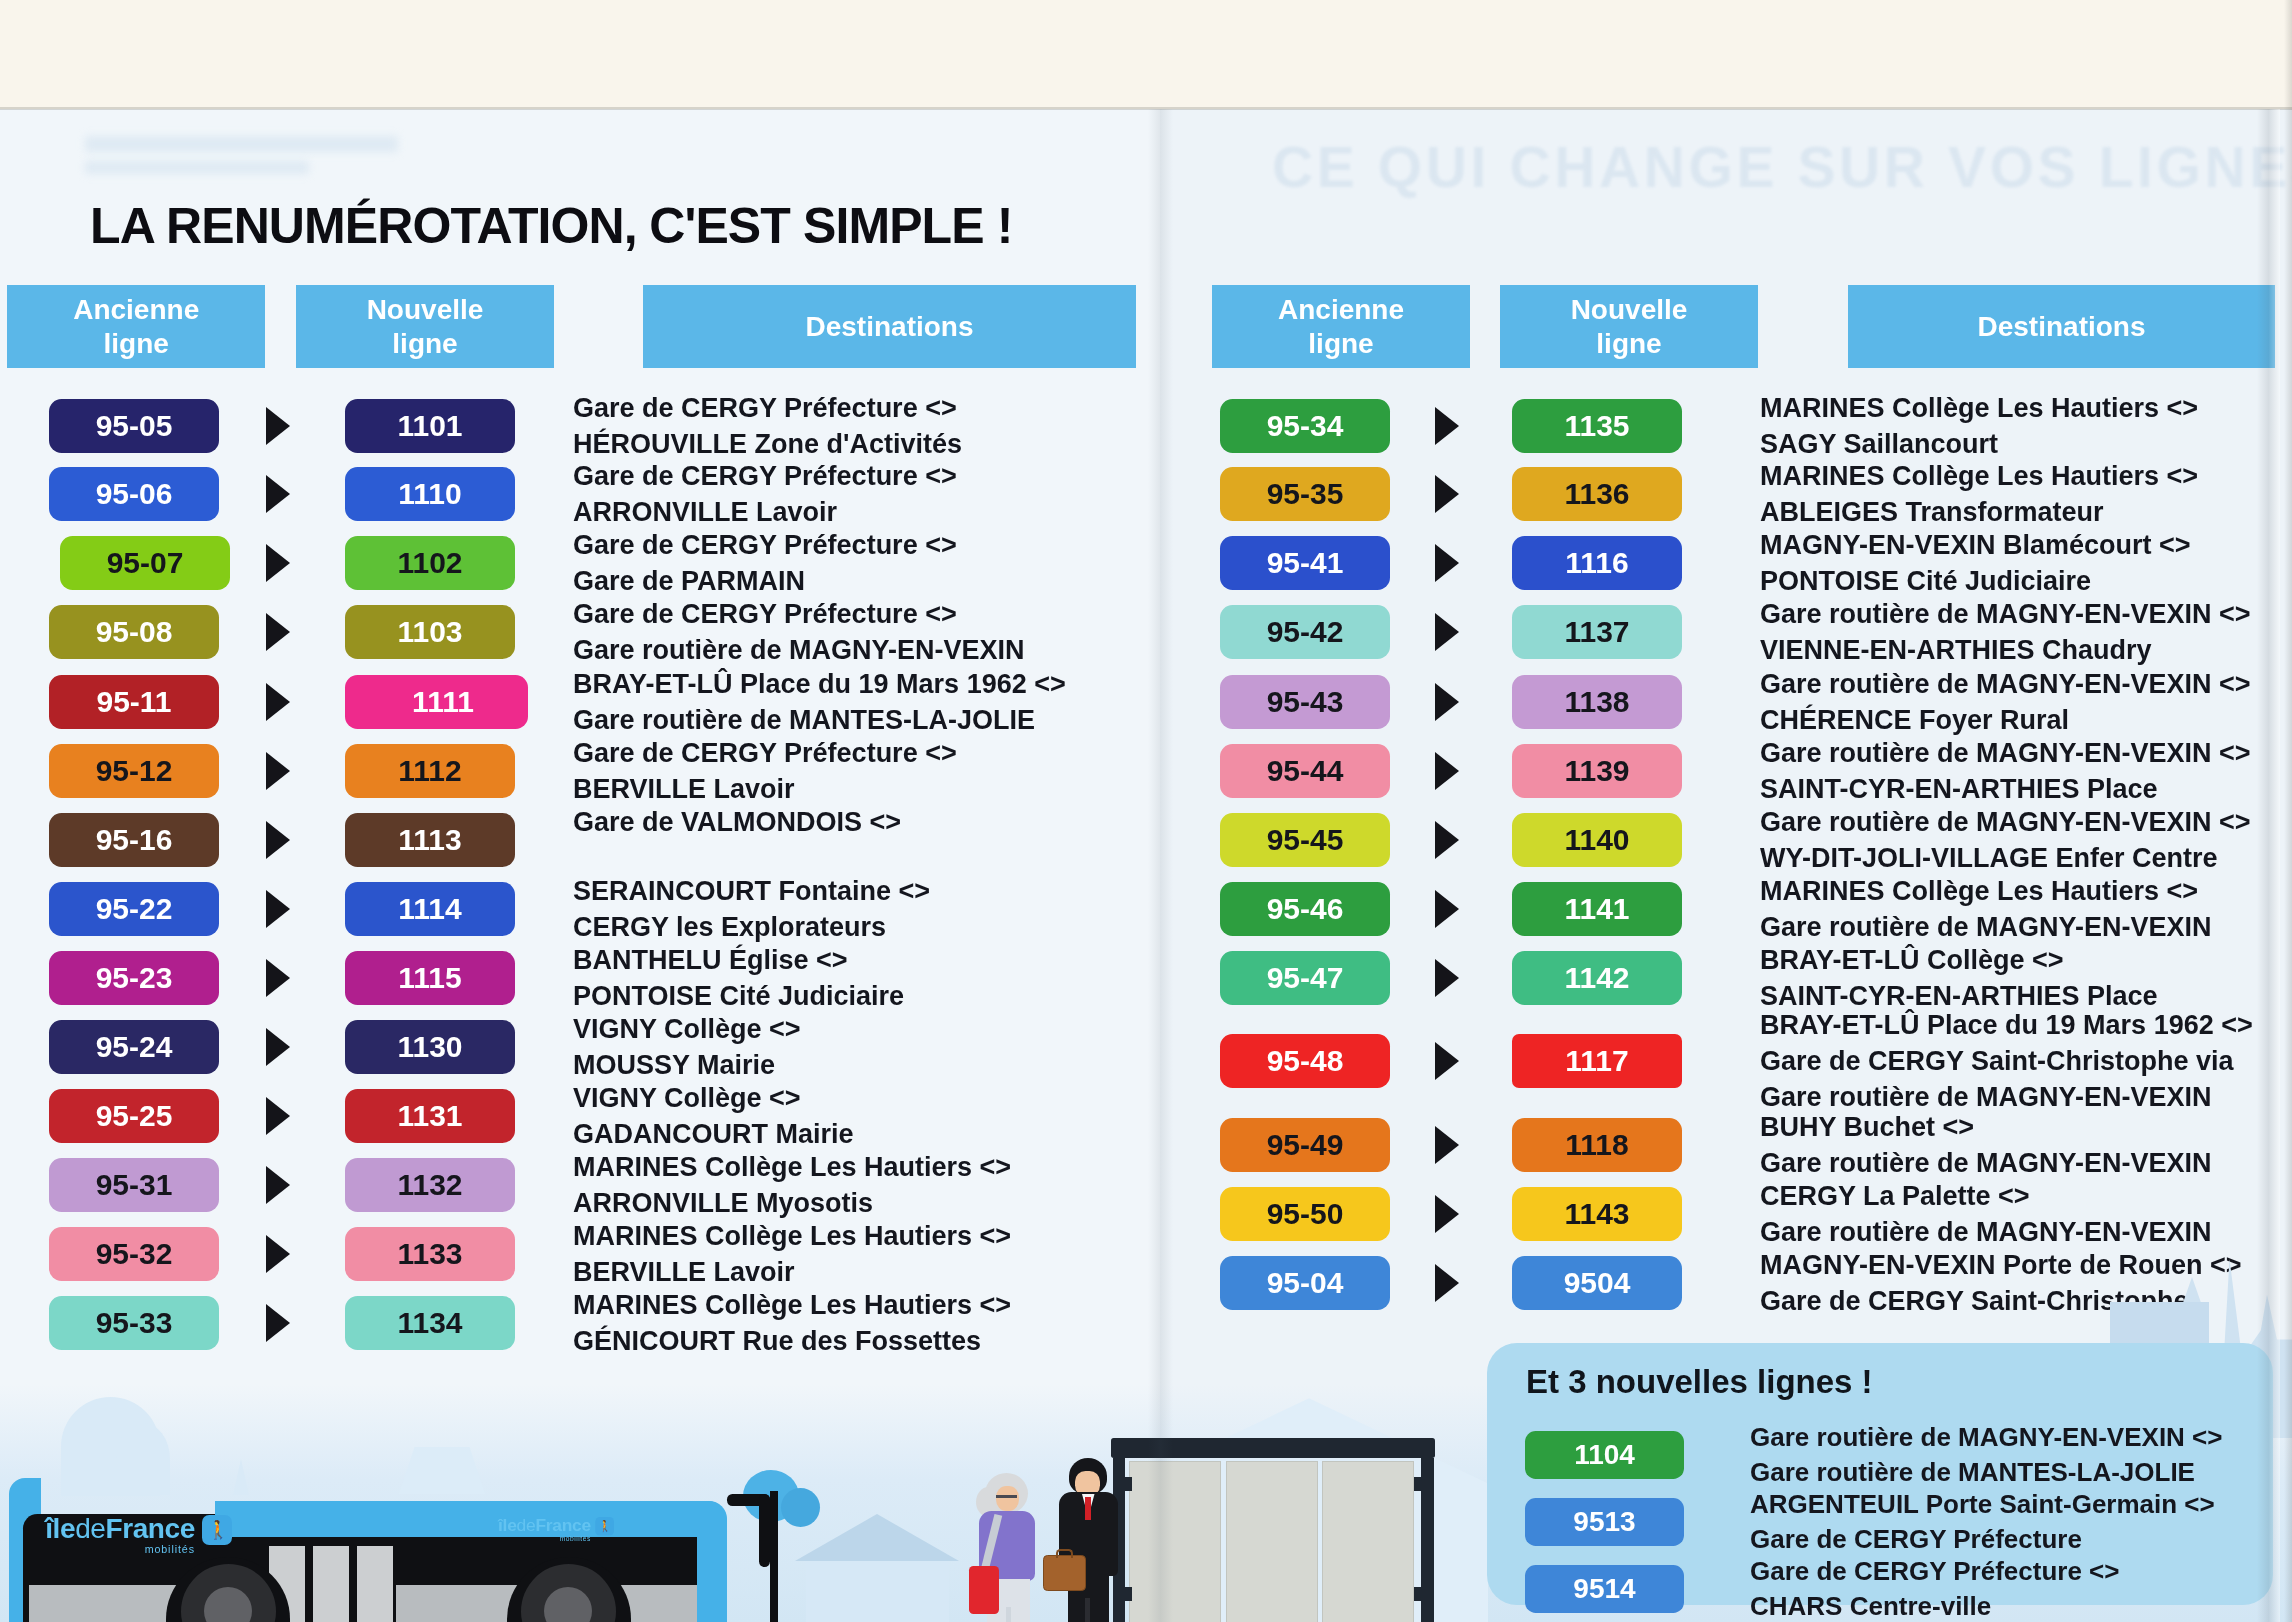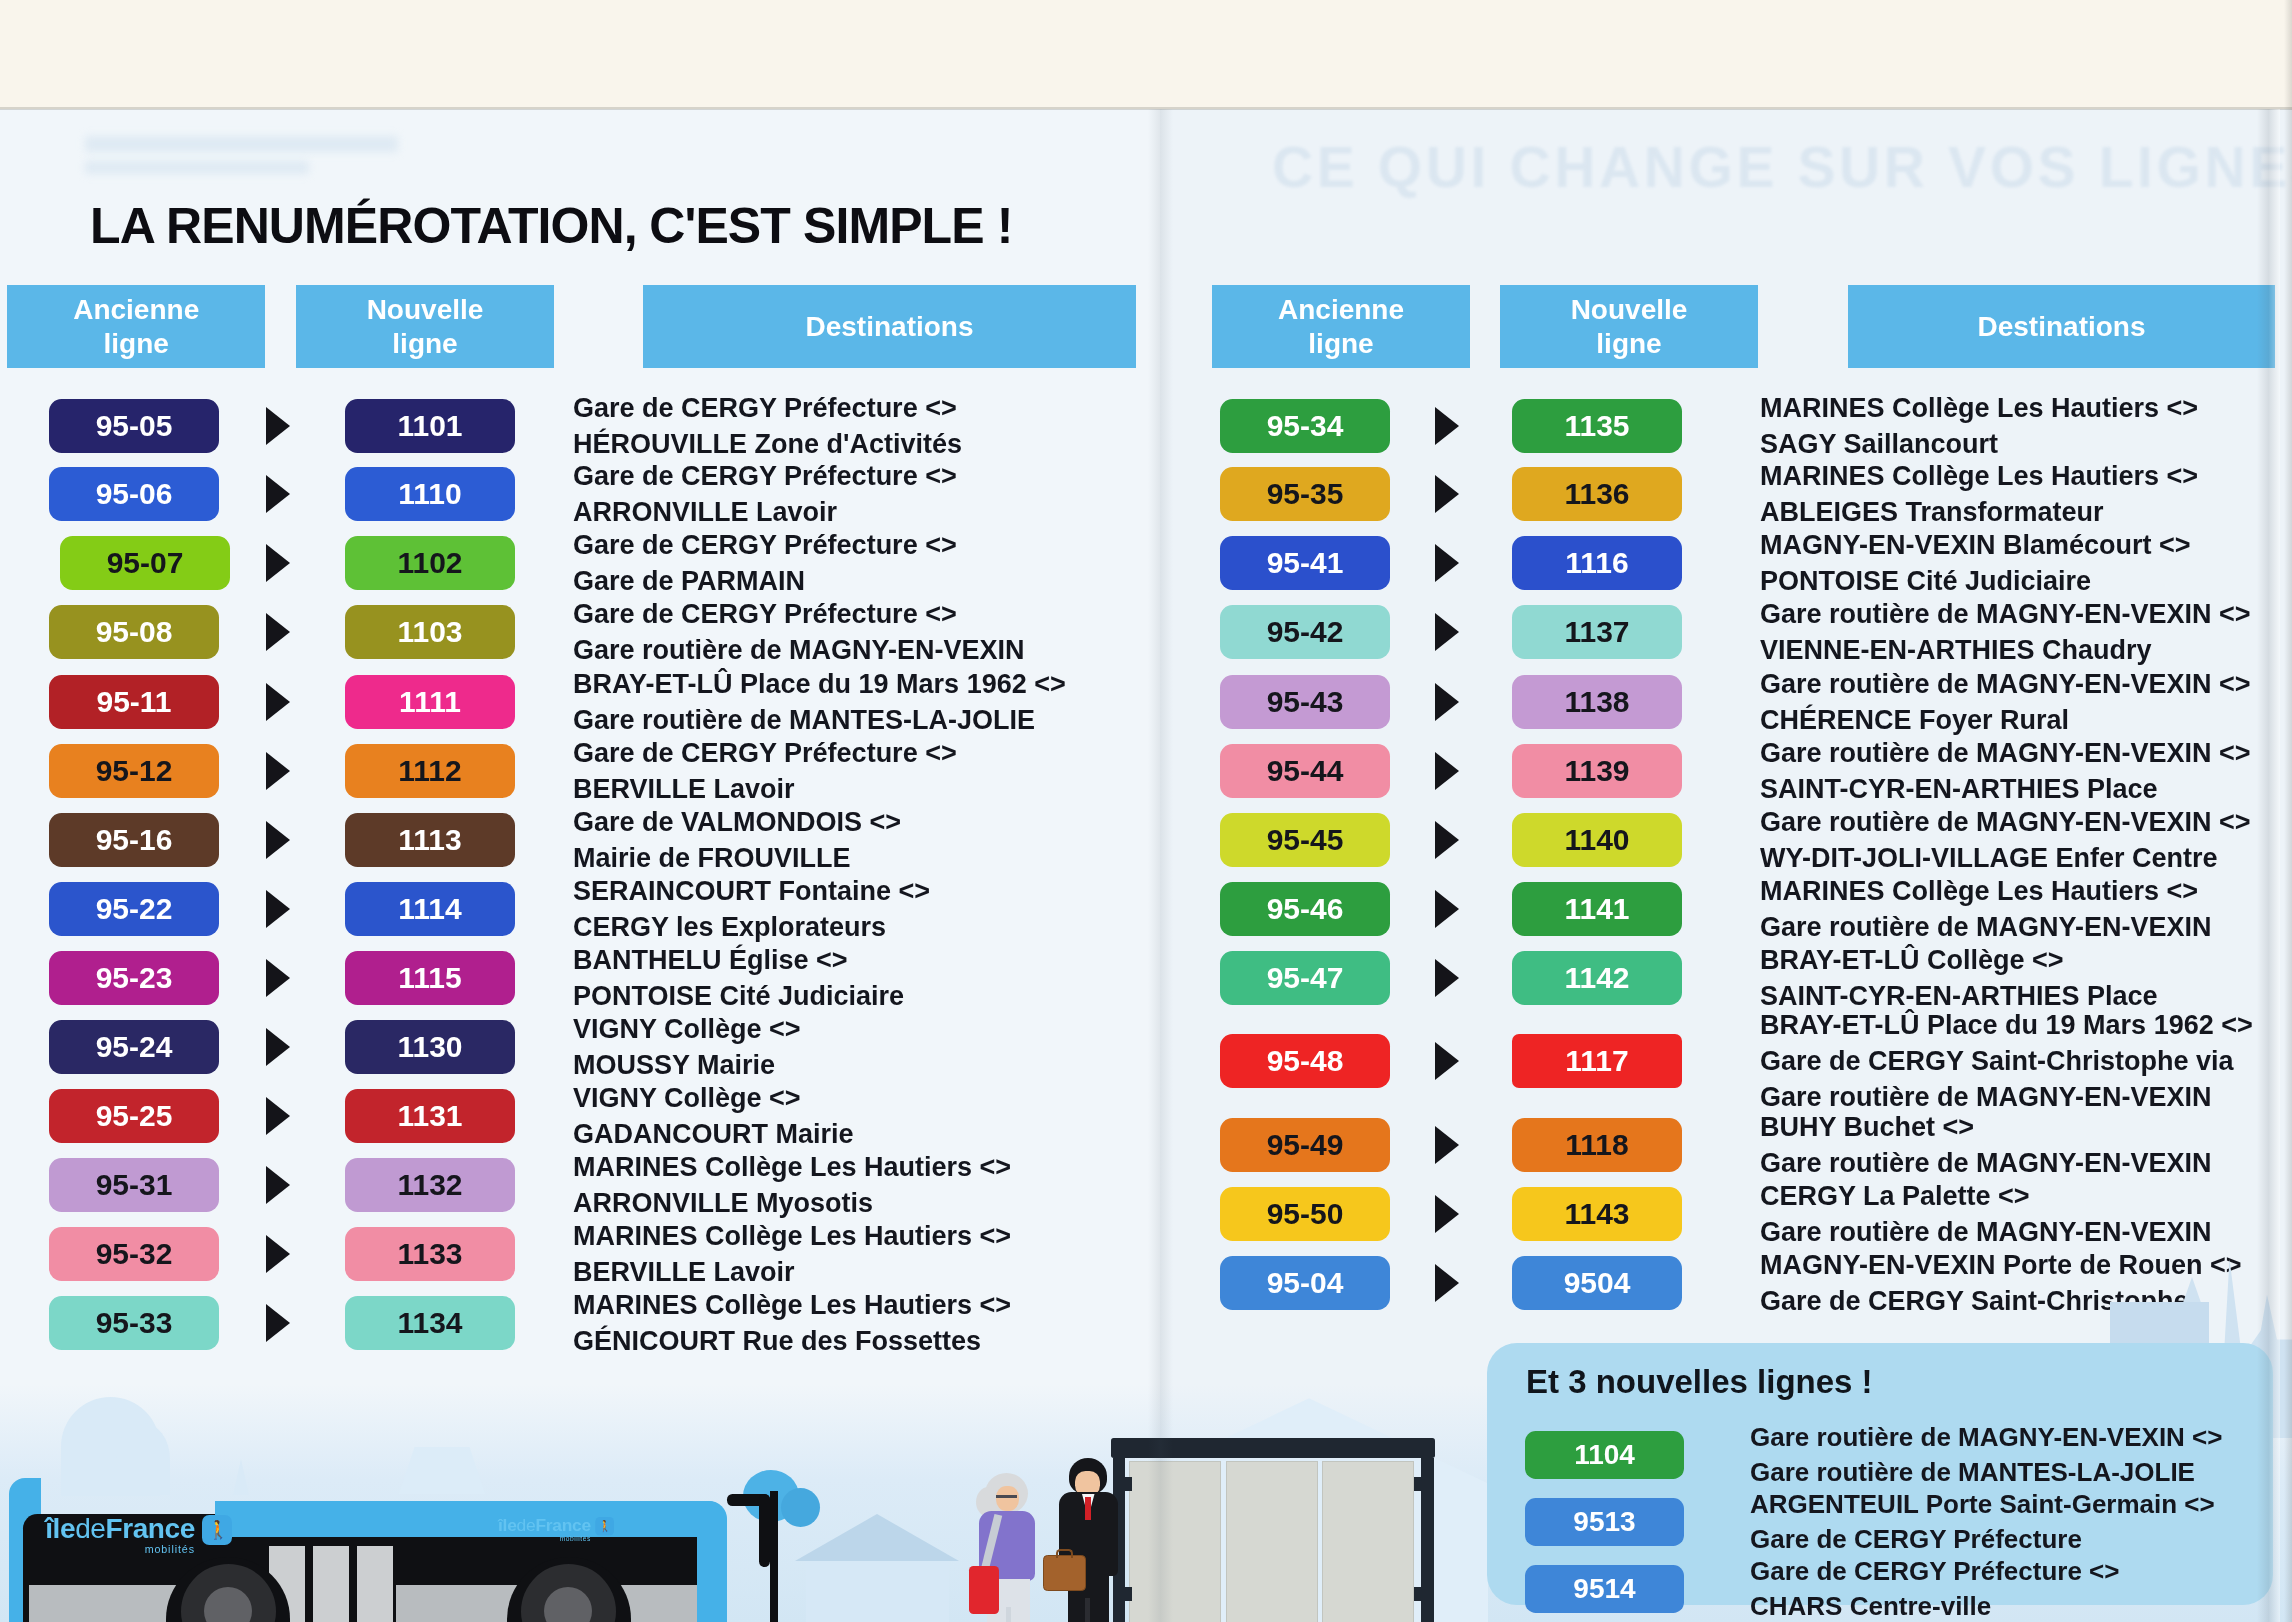--- a/index.html
+++ b/index.html
@@ -196,42 +196,41 @@
     <div class="arr"></div>
     <div class="badge b-new" style="background-color: rgb(151, 146, 31); color: rgb(255, 255, 255);">1103</div>
     <div class="dest">
         <div>Gare de CERGY Préfecture &lt;&gt;</div>
         <div>Gare routière de MAGNY-EN-VEXIN</div>
       </div>
   </div>
   <div class="row lrow" style="top:675px">
     <div class="badge b-old" style="background-color: rgb(178, 33, 38); color: rgb(255, 255, 255);">95-11</div>
     <div class="arr"></div>
-    <div class="badge b-new" style="background-color: rgb(238, 42, 140); color: rgb(255, 255, 255);">1111</div>
+    <div class="badge b-new" style="background-color: rgb(238, 42, 140); color: rgb(255, 255, 255); padding-left: 13px;">1111</div>
     <div class="dest">
         <div>BRAY-ET-LÛ Place du 19 Mars 1962 &lt;&gt;</div>
         <div>Gare routière de MANTES-LA-JOLIE</div>
       </div>
   </div>
   <div class="row lrow" style="top:744px">
     <div class="badge b-old" style="background-color: rgb(232, 129, 31); color: rgb(21, 22, 28);">95-12</div>
     <div class="arr"></div>
     <div class="badge b-new" style="background-color: rgb(232, 129, 31); color: rgb(21, 22, 28);">1112</div>
     <div class="dest">
         <div>Gare de CERGY Préfecture &lt;&gt;</div>
         <div>BERVILLE Lavoir</div>
       </div>
   </div>
   <div class="row lrow" style="top:813px">
     <div class="badge b-old" style="background-color: rgb(93, 58, 40); color: rgb(255, 255, 255);">95-16</div>
     <div class="arr"></div>
     <div class="badge b-new" style="background-color: rgb(93, 58, 40); color: rgb(255, 255, 255);">1113</div>
     <div class="dest">
         <div>Gare de VALMONDOIS &lt;&gt;</div>
-        <div>Mairie de FROUVILLE</div>
       </div>
   </div>
   <div class="row lrow" style="top:882px">
     <div class="badge b-old" style="background-color: rgb(43, 85, 204); color: rgb(255, 255, 255);">95-22</div>
     <div class="arr"></div>
     <div class="badge b-new" style="background-color: rgb(43, 85, 204); color: rgb(255, 255, 255);">1114</div>
     <div class="dest">
         <div>SERAINCOURT Fontaine &lt;&gt;</div>
         <div>CERGY les Explorateurs</div>
       </div>

